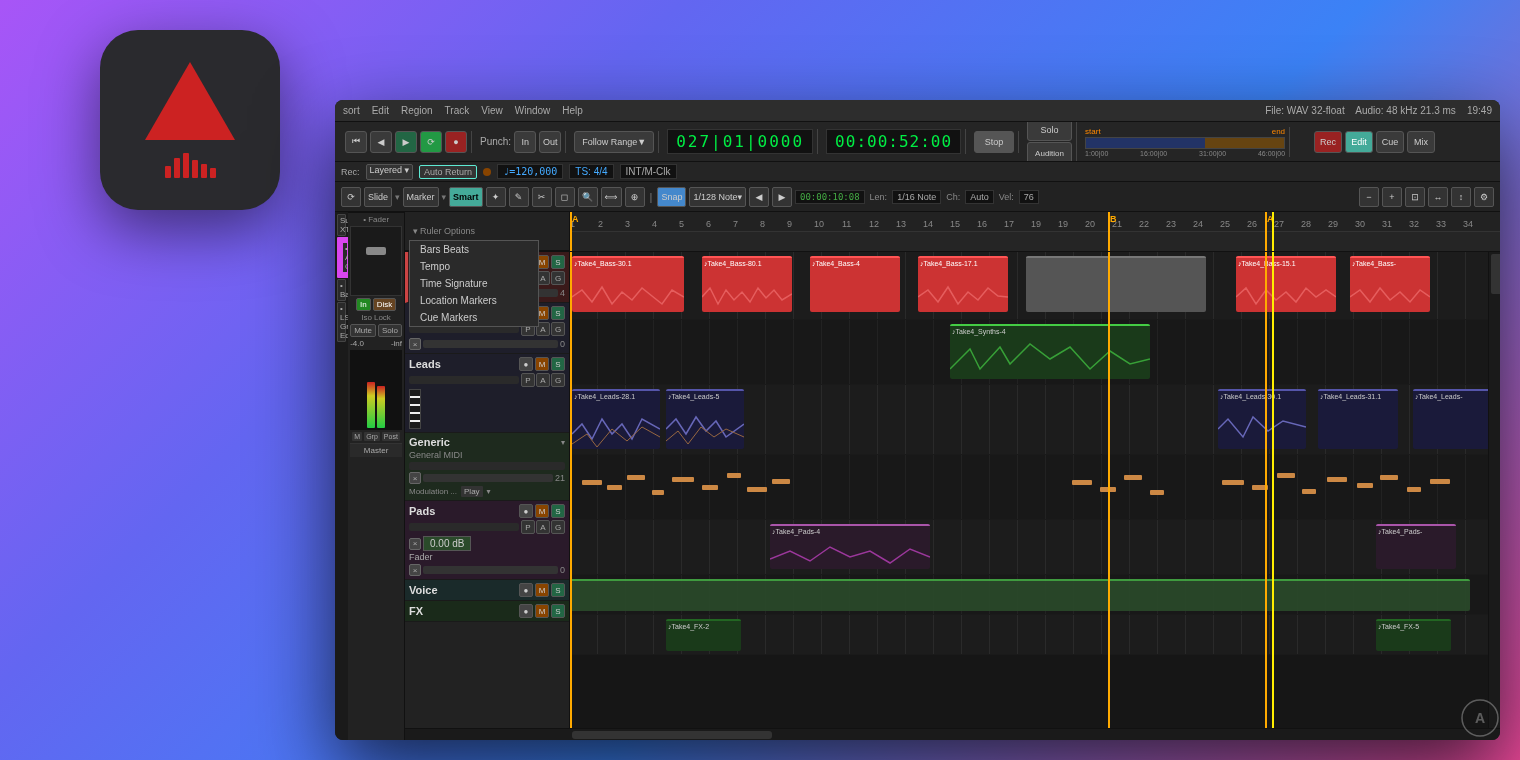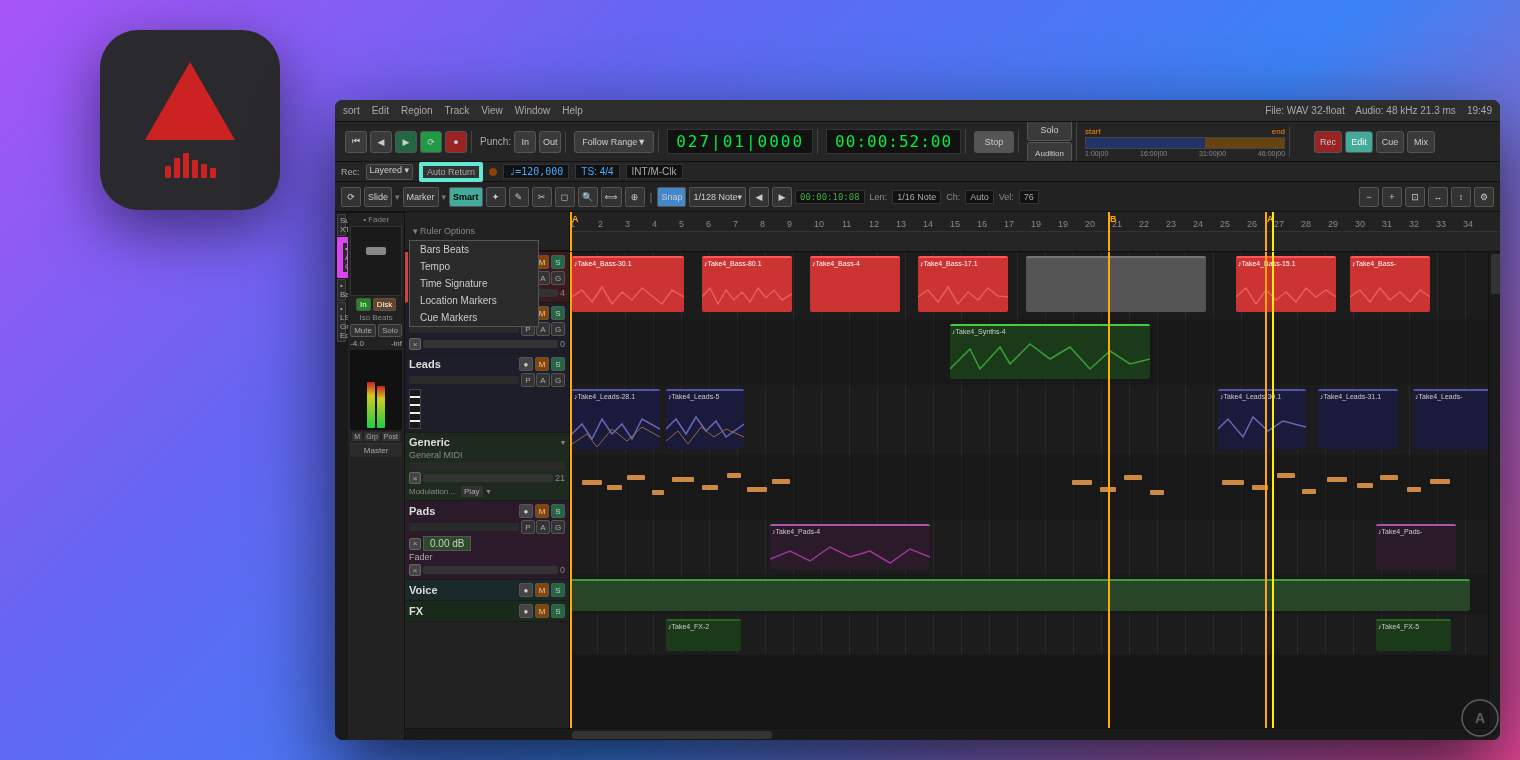--- a/index.html
+++ b/index.html
@@ -337,21 +337,21 @@
           <span>Mix</span>
         </div>
     </div>
   </div>
 
   <div style="height:20px; background:#252525; display:flex; align-items:center; padding:0 6px; gap:6px; border-bottom:1px solid #111; flex-shrink:0; font-size:9px; color:#aaa;">
     <span>Rec:</span>
     <div class="small-dropdown" style="font-size:9px; height:16px; padding:0 3px;">
       <span>Layered</span> ▾
     </div>
-    <span style="background:#333; border:4px solid #5eead4; padding:1px 4px; border-radius:2px; cursor:pointer;">Auto Return</span>
+    <span style="background:#333; border:1px solid #5eead4; padding:1px 4px; border-radius:2px; cursor:pointer;">Auto Return</span>
     <span style="width:8px; height:8px; border-radius:50%; background:#884400; display:inline-block;"></span>
     <div style="background:#111; border:1px solid #333; padding:1px 5px; font-family:monospace; font-size:10px; color:#44aaff;">♩=120,000</div>
     <div style="background:#111; border:1px solid #333; padding:1px 5px; font-size:10px; color:#44aaff;">TS: 4/4</div>
     <div style="background:#111; border:1px solid #333; padding:1px 5px; font-size:10px; color:#aaa;">INT/M-Clk</div>
   </div>
 
   <div class="toolbar2">
     <div class="tb2-btn">⟳</div>
     <div class="tb2-btn">Slide</div>
     <span style="color:#777; font-size:9px;">▾</span>
@@ -404,21 +404,21 @@
         <div style="font-size:8px; color:#888;">• Fader</div>
         <div style="width:100%; height:70px; background:#1a1a1a; border:1px solid #333; position:relative;">
           <div style="position:absolute; left:50%; transform:translateX(-50%); top:30%; width:20px; height:8px; background:#888; border-radius:2px; cursor:pointer;"></div>
         </div>
         <div style="display:flex; gap:2px;">
           <div style="background:#228822; border:1px solid #555; border-radius:2px; padding:1px 3px; font-size:8px; color:#fff; cursor:pointer;">In</div>
           <div style="background:#664422; border:1px solid #555; border-radius:2px; padding:1px 3px; font-size:8px; color:#fff; cursor:pointer;">Disk</div>
         </div>
         <div style="display:flex; gap:2px;">
           <span style="font-size:8px; color:#888;">Iso</span>
-          <span style="font-size:8px; color:#888;">Beats</span>
+          <span style="font-size:8px; color:#888;">Lock</span>
         </div>
         <div style="display:flex; gap:2px; width:100%; justify-content:space-between;">
           <div style="background:#333; border:1px solid #555; border-radius:2px; padding:1px 3px; font-size:8px; color:#aaa; cursor:pointer; flex:1; text-align:center;">Mute</div>
           <div style="background:#333; border:1px solid #555; border-radius:2px; padding:1px 3px; font-size:8px; color:#aaa; cursor:pointer; flex:1; text-align:center;">Solo</div>
         </div>
         <div style="display:flex; gap:6px; width:100%; justify-content:space-between;">
           <span style="font-size:8px; color:#aaa;">-4.0</span>
           <span style="font-size:8px; color:#aaa;">-inf</span>
         </div>
         <div style="width:100%; height:80px; background:#111; position:relative; display:flex; justify-content:center; gap:2px; align-items:flex-end; padding:2px;">

